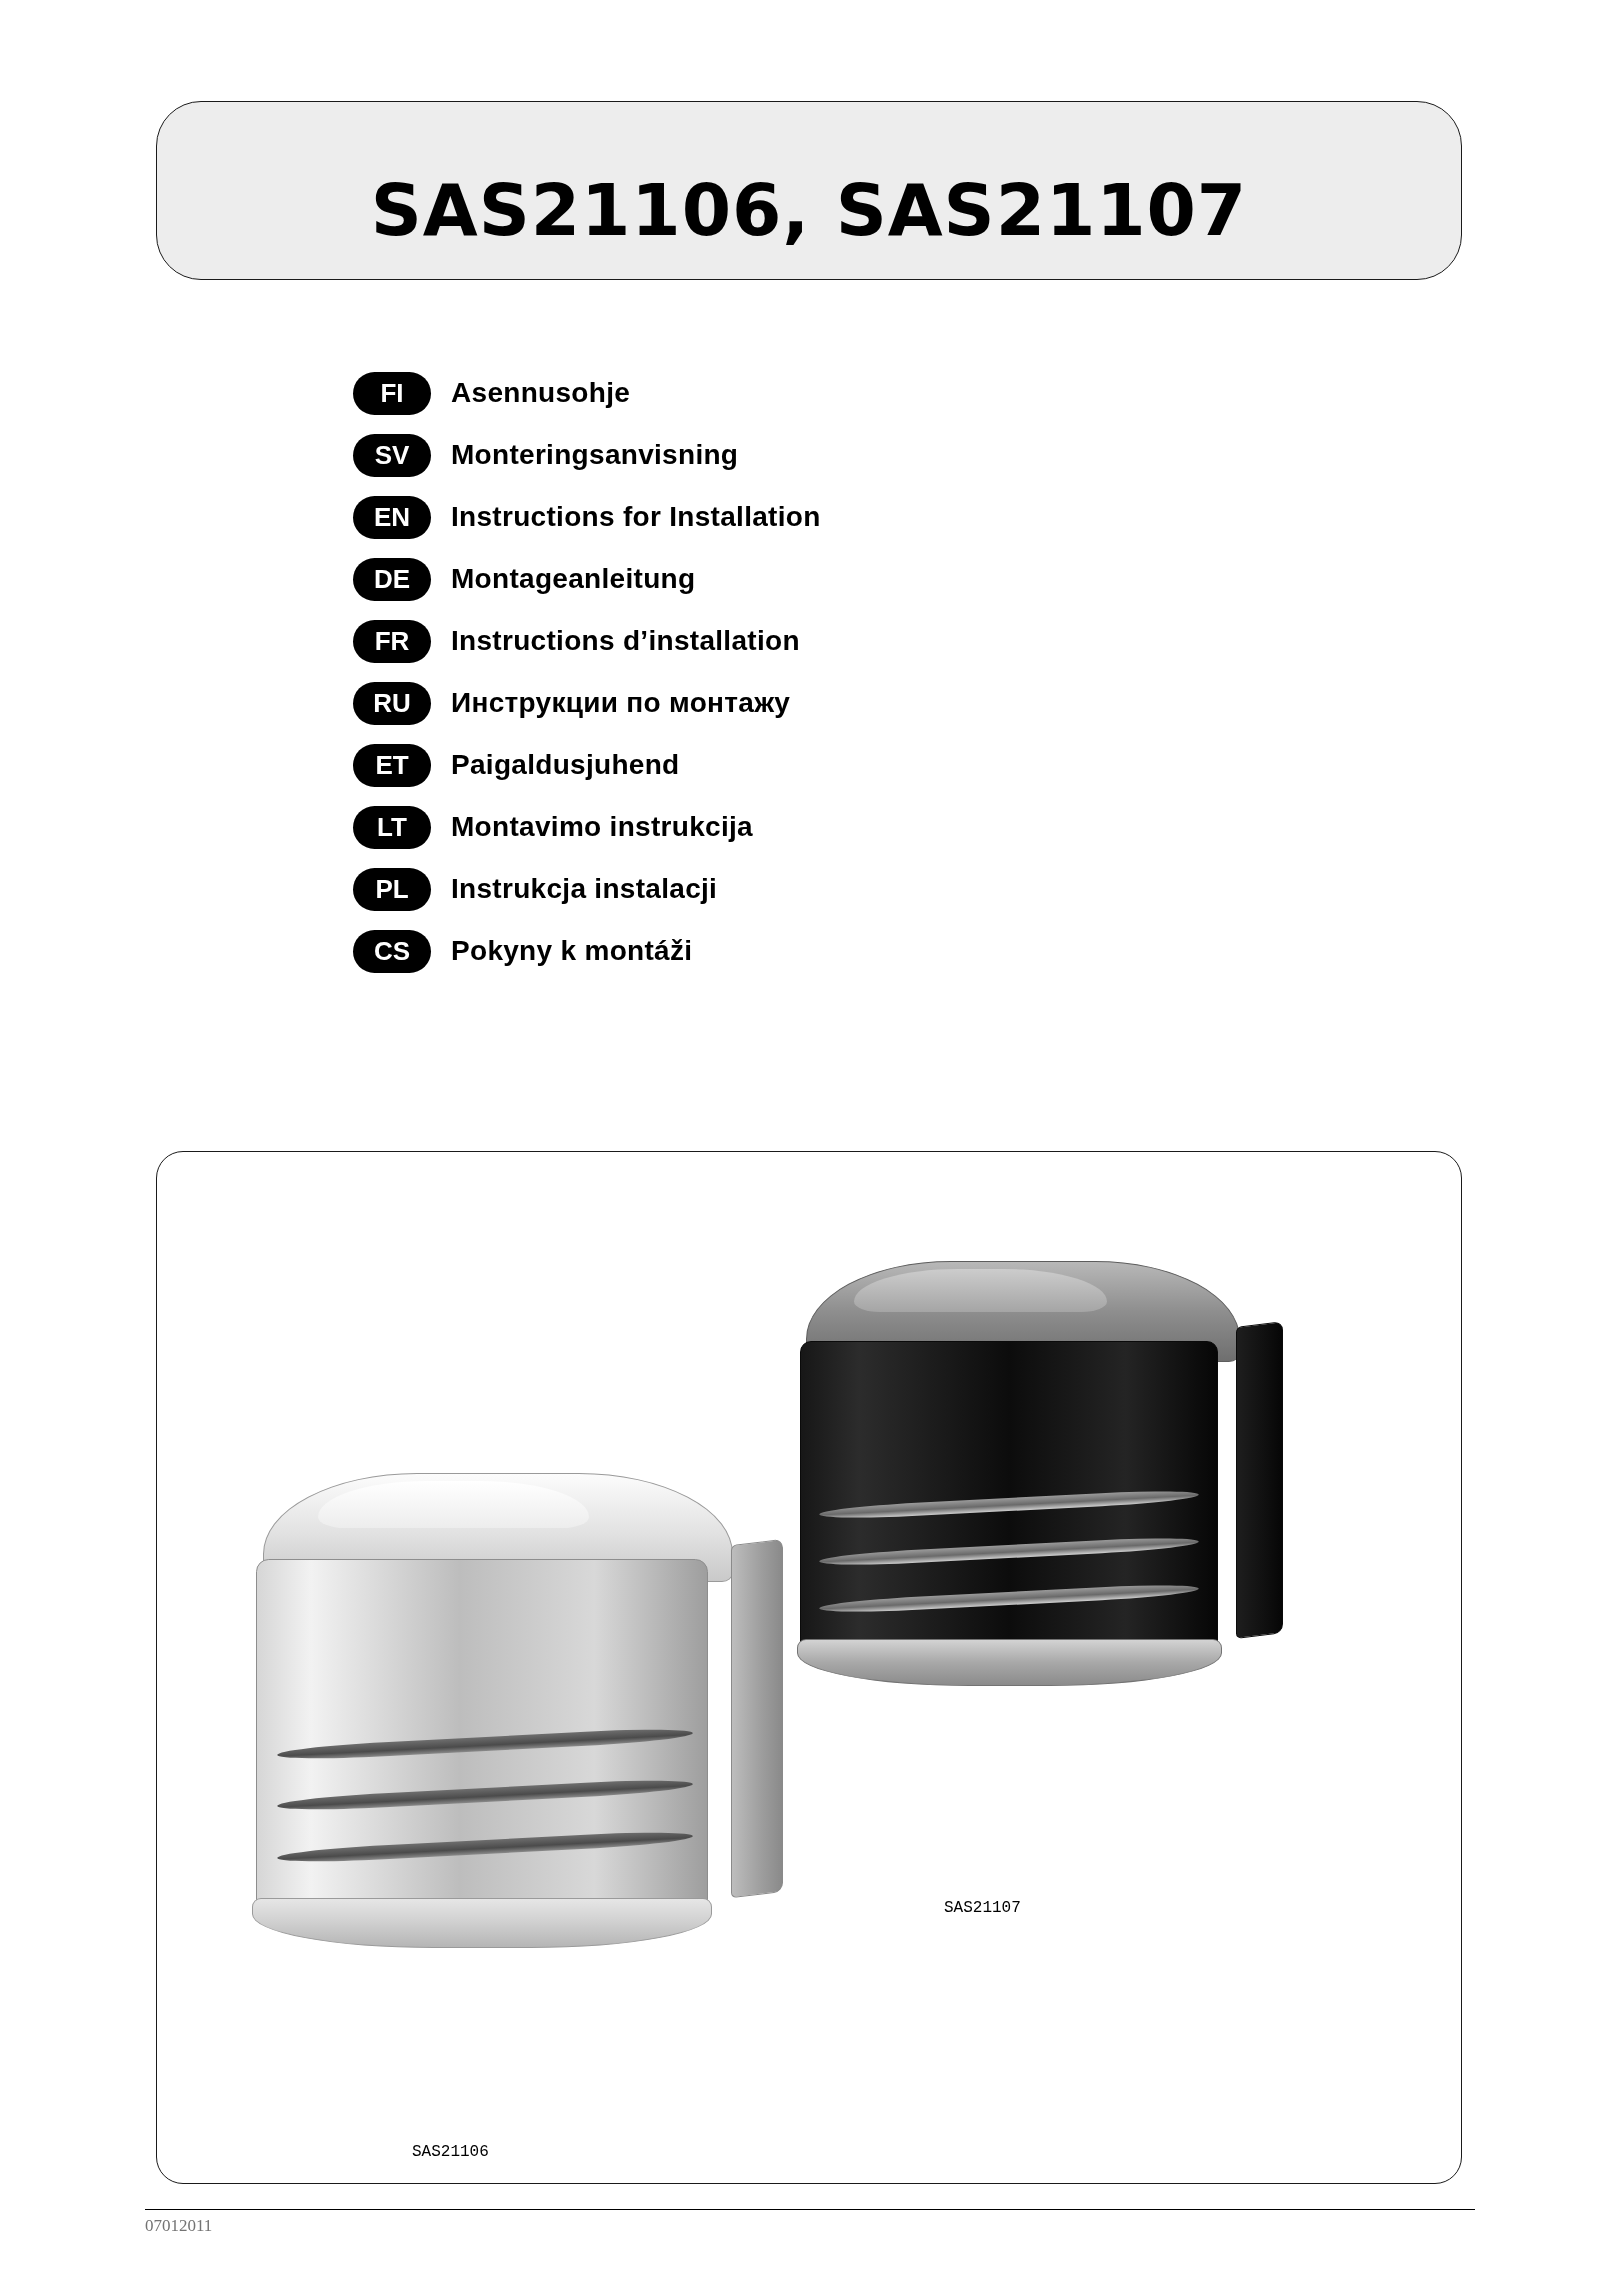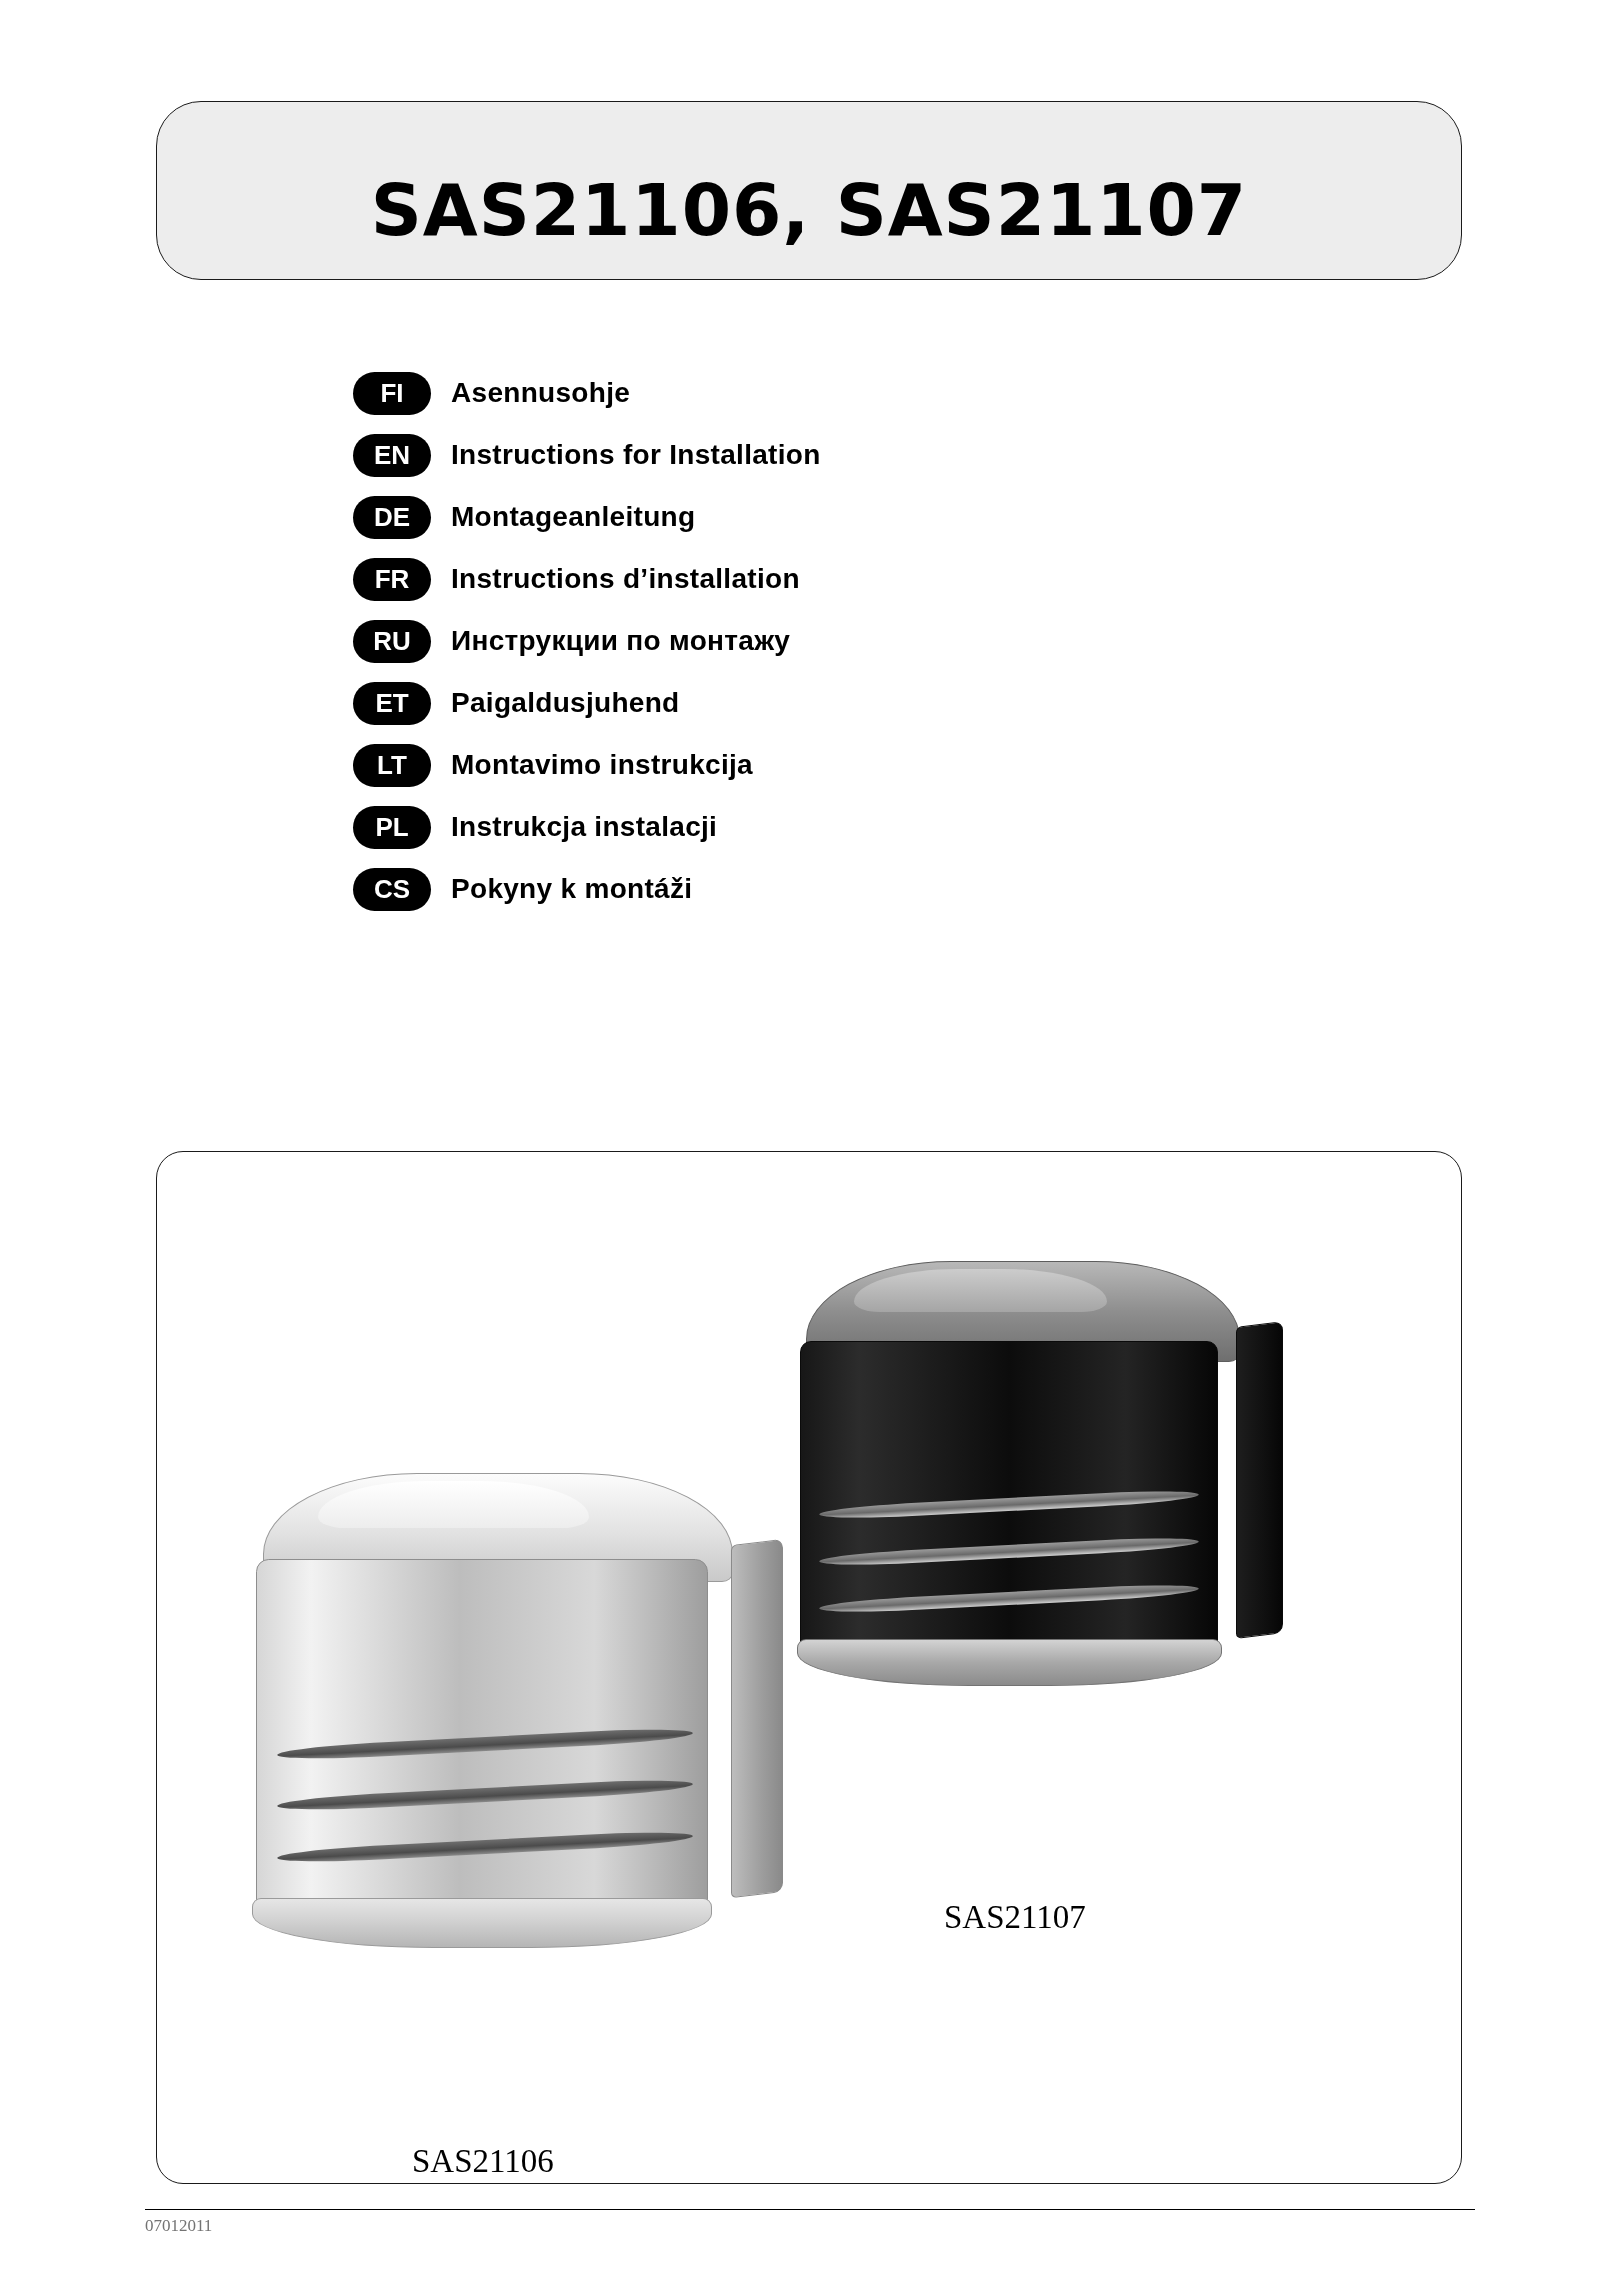--- a/index.html
+++ b/index.html
@@ -238,23 +238,23 @@
     width: 425px;
     height: 47px;
     background: linear-gradient(180deg,#d3d3d3 0%, #a8a8a8 50%, #8b8b8b 100%);
     border: 0.9px solid #737373;
     border-radius: 9px 9px 172px 172px / 9px 9px 33px 33px;
     box-sizing: border-box;
   }
 
   .caption {
     position: absolute;
-    font-size: 33px;
+    font-size: 16px;
     color: #000000;
-    font-family: Liberation Serif, serif;
+    font-family: Liberation Mono, monospace;
     white-space: nowrap;
   }
   .caption-a { left: 255px; top: 991px; }
   .caption-b { left: 787px; top: 747px; }
 
   
   .footer-code {
     position: absolute;
     left: 145px;
     top: 2216px;
@@ -280,20 +280,24 @@
     <span class="title-text">SAS21106, SAS21107</span>
   </div>
 
   <div class="lang-list">
 
     <div class="lang-row">
       <span class="lang-badge">FI</span>
       <span class="lang-label">Asennusohje</span>
     </div>
 
+    <div class="lang-row">
+      <span class="lang-badge">SV</span>
+      <span class="lang-label">Monteringsanvisning</span>
+    </div>
 
     <div class="lang-row">
       <span class="lang-badge">EN</span>
       <span class="lang-label">Instructions for Installation</span>
     </div>
 
     <div class="lang-row">
       <span class="lang-badge">DE</span>
       <span class="lang-label">Montageanleitung</span>
     </div>

